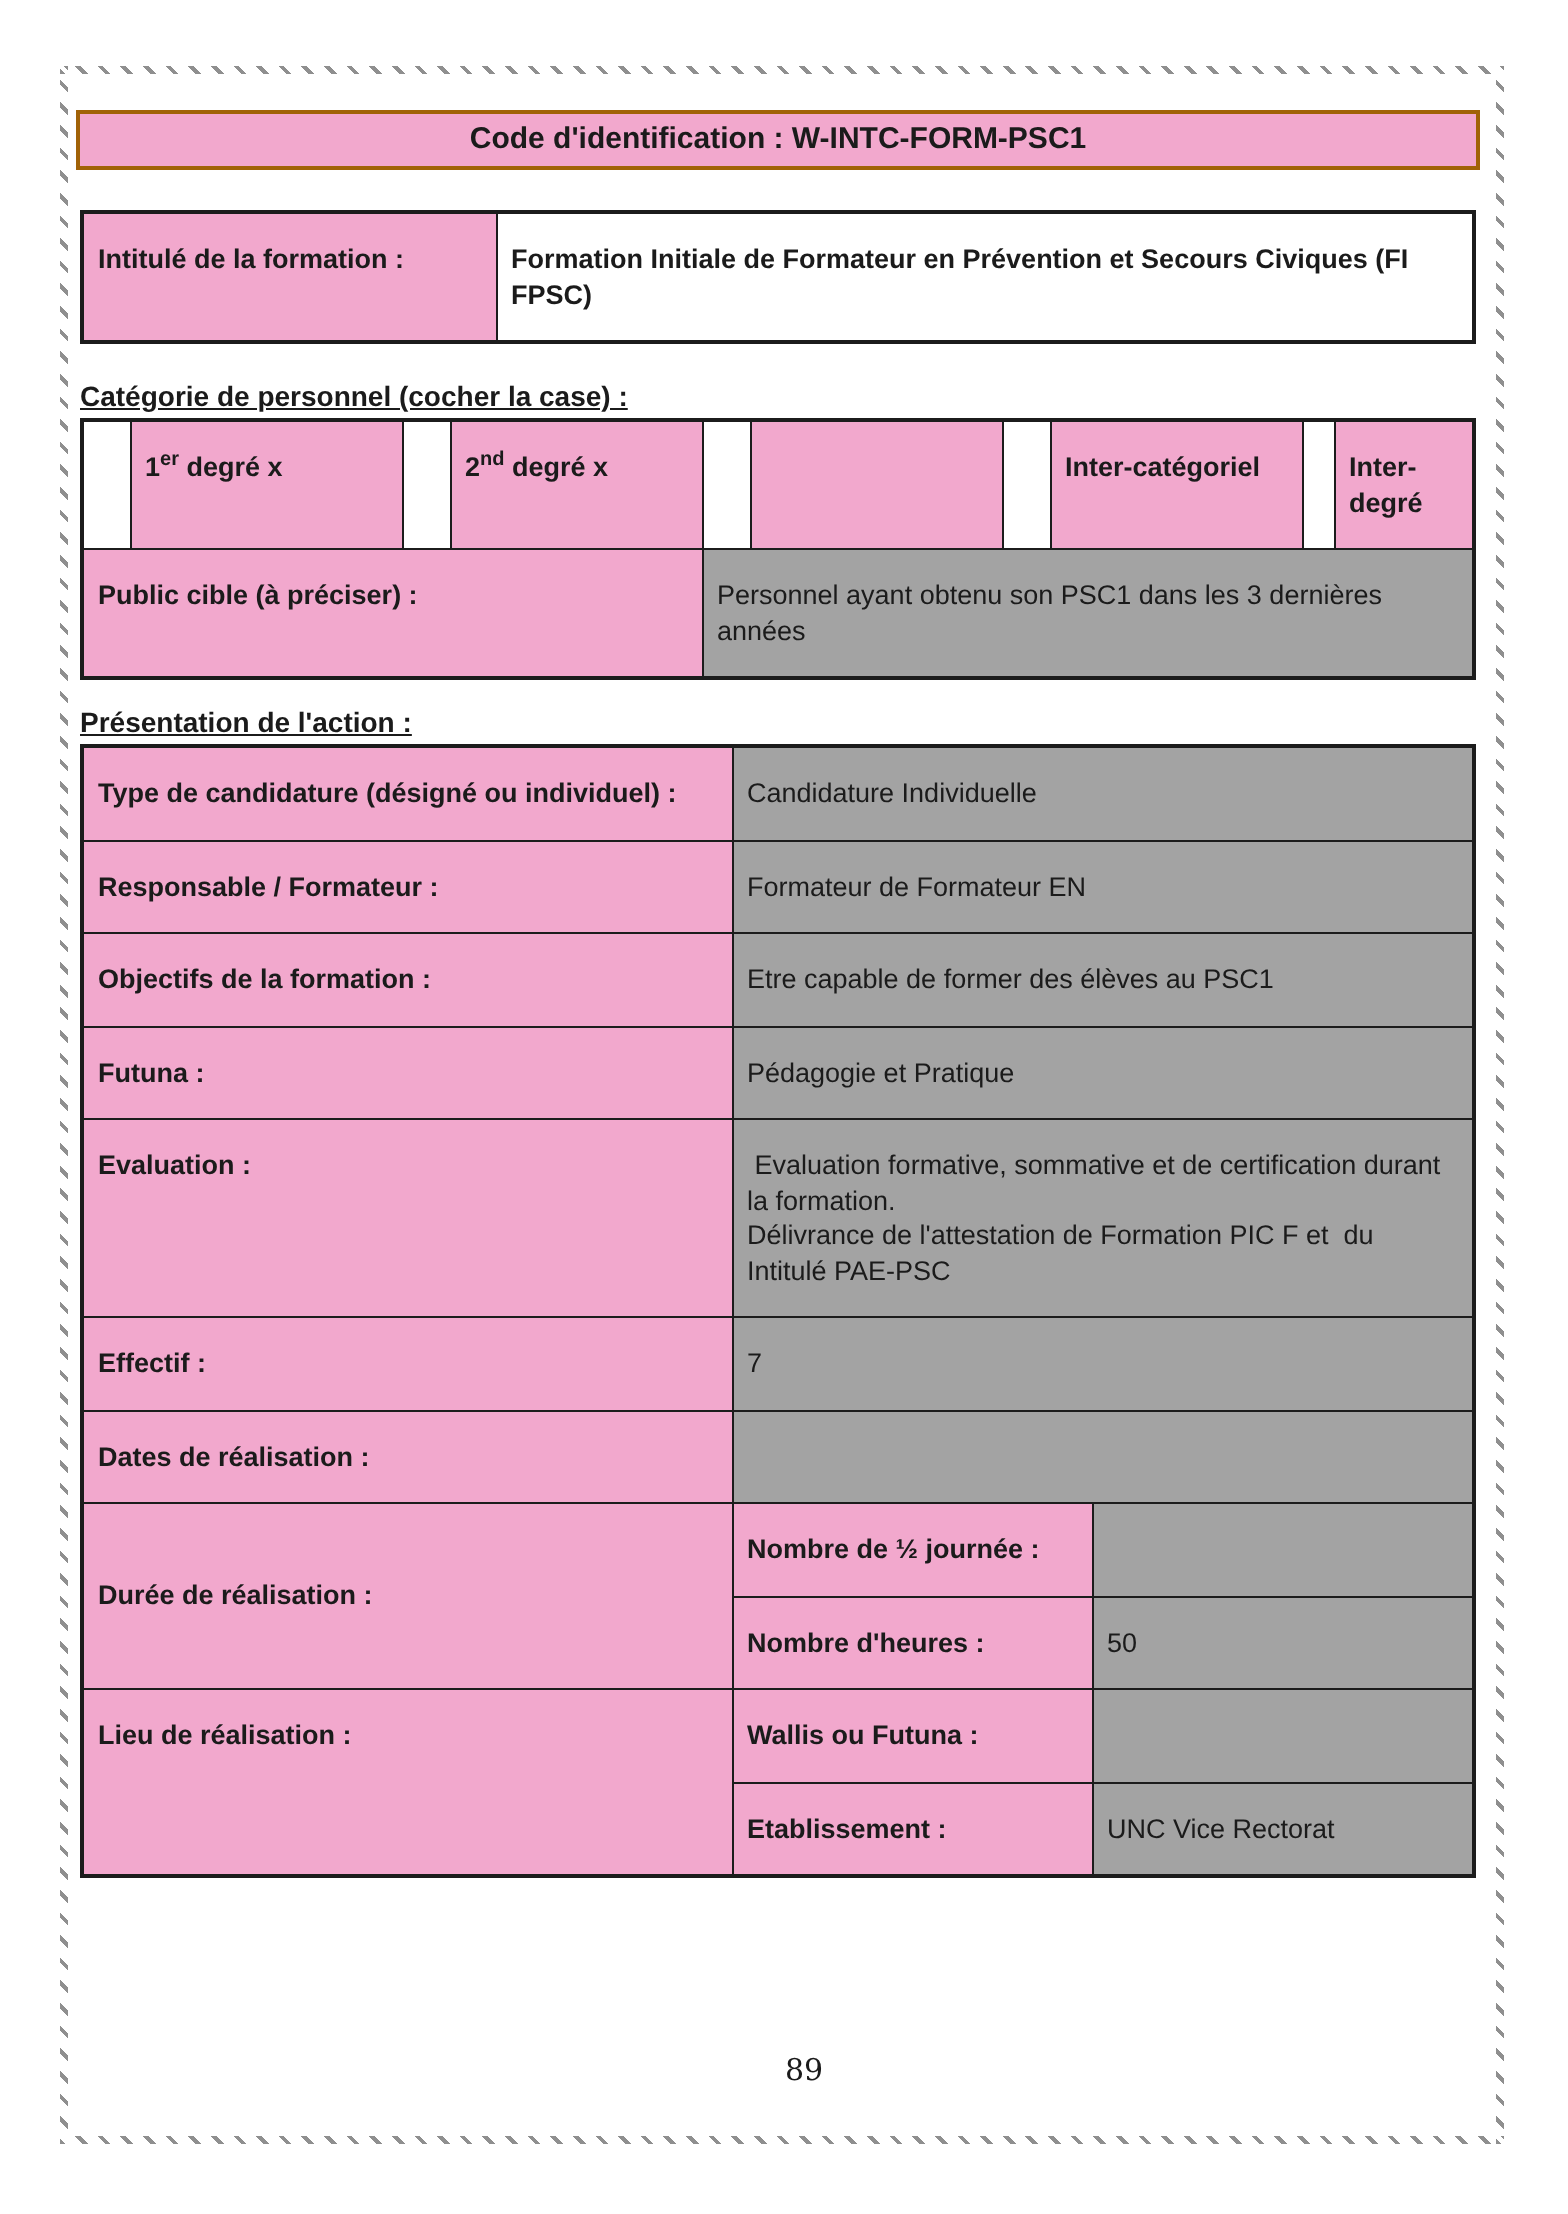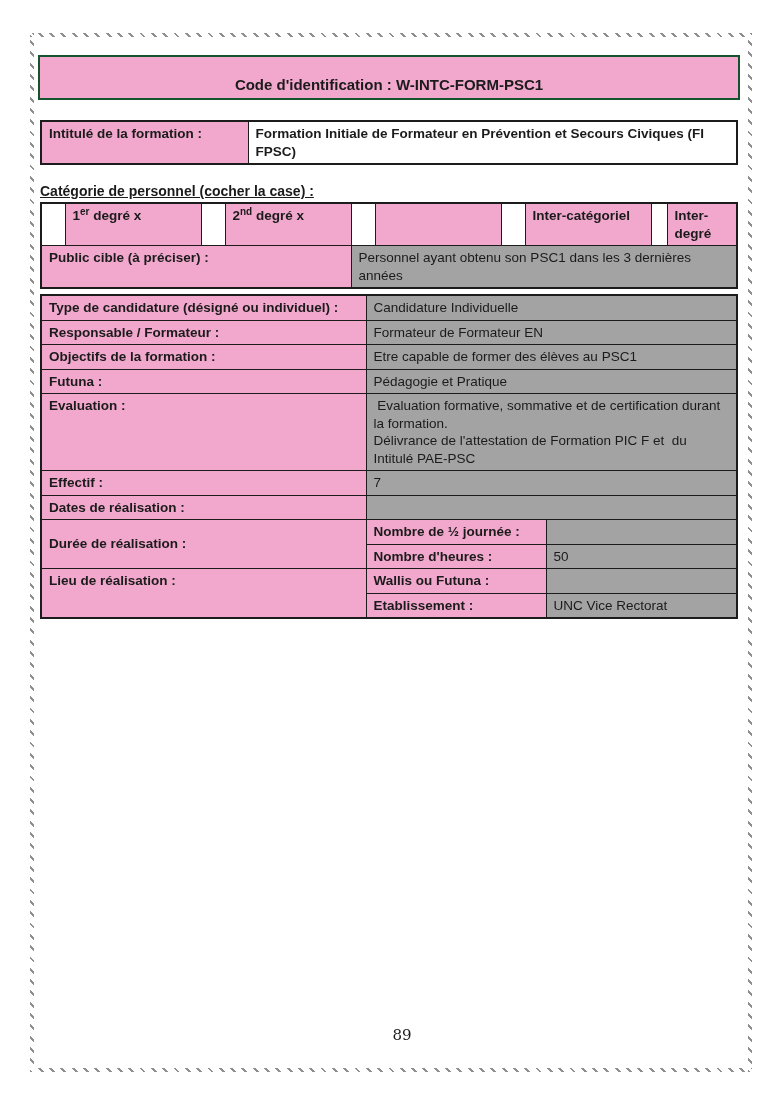--- a/index.html
+++ b/index.html
@@ -25,40 +25,40 @@
     top: 33px; width: 4px; height: 1039px;
     background: repeating-linear-gradient(45deg, #8f8f8f 0 2px, transparent 2px 8px);
   }
   .frame-left { left: 30px; }
   .frame-right { left: 748px; }
 
   .content { position: absolute; left: 40px; top: 55px; width: 698px; }
 
   .id-bar {
     background: #F2A8CD;
-    border: 2px solid #14532d;
+    border: 2px solid #a16207;
     text-align: center;
     font-weight: bold;
     font-size: 15px;
     line-height: 18px;
-    padding: 19px 4px 4px;
+    padding: 4px 4px 4px;
     margin: 0 0 20px -2px;
     width: 702px;
   }
 
   table {
     border-collapse: collapse;
     width: 100%;
     font-size: 13.5px;
     table-layout: fixed;
   }
   table { border: 2px solid #1c1c1c; }
   td {
     border: 1px solid #1c1c1c;
-    padding: 3px 7px;
+    padding: 14px 7px;
     vertical-align: top;
     line-height: 17.5px;
     overflow: hidden;
   }
   .lbl { background: #F2A8CD; font-weight: bold; }
   .cb  { background: #ffffff; padding: 1.5px 2px; }
   .val { background: #a3a3a3; font-weight: normal; }
   .val-bold { background: #ffffff; font-weight: bold; }
 
   .intitule-table { margin-bottom: 17px; }
@@ -143,20 +143,21 @@
       <td class="cb"></td>
       <td class="lbl opt"><span>Inter-degré</span></td>
     </tr>
     <tr>
       <td class="lbl" colspan="4">Public cible (à préciser) :</td>
       <td class="val" colspan="6">Personnel ayant obtenu son PSC1 dans les 3 dernières années</td>
     </tr>
   </tbody>
     </table>
 
+  <div class="section-heading">Présentation de l'action :</div>
 
   <table class="presentation-table">
     <colgroup>
         <col style="width:325px">
         <col style="width:180px">
         <col>
       </colgroup>
     <tbody>
         <tr>
       <td class="lbl">Type de candidature (désigné ou individuel) :</td>

